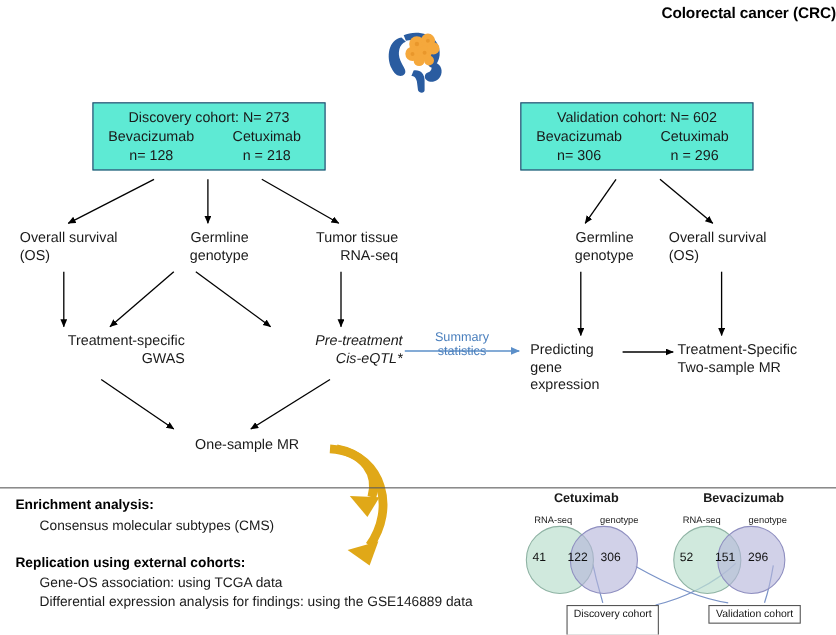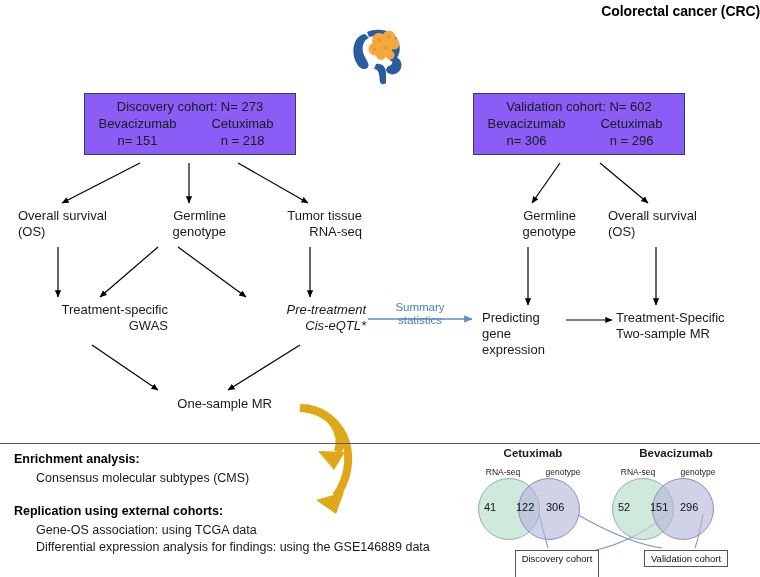--- a/index.html
+++ b/index.html
@@ -28,21 +28,21 @@
 
   .title {
     font-size: 14px;
     font-weight: bold;
     letter-spacing: -0.1px;
     color: #000;
   }
 
   .cohort-box {
     border: 1.5px solid #2b3f6b;
-    background: #8b5cf6;
+    background: #5eead4;
     box-sizing: border-box;
     display: flex;
     flex-direction: column;
     align-items: center;
     justify-content: center;
     padding: 3px 0 4px 0;
   }
   .cohort-box .line1 { font-size: 13px; line-height: 17px; white-space: nowrap; }
   .cohort-box .row {
     display: flex;
@@ -235,21 +235,21 @@
     </svg>
   </div>
 
   <div class="abs cohort-box" style="left:84px; top:93px; width:212px; height:62px;">
     <div class="line1">Discovery cohort: N= 273</div>
     <div class="row">
       <div class="col-a">Bevacizumab</div>
       <div class="col-b">Cetuximab</div>
     </div>
     <div class="row">
-      <div class="col-a">n= 151</div>
+      <div class="col-a">n= 128</div>
       <div class="col-b">n = 218</div>
     </div>
   </div>
 
   <div class="abs cohort-box" style="left:473px; top:93px; width:212px; height:62px;">
     <div class="line1">Validation cohort: N= 602</div>
     <div class="row">
       <div class="col-a">Bevacizumab</div>
       <div class="col-b">Cetuximab</div>
     </div>

